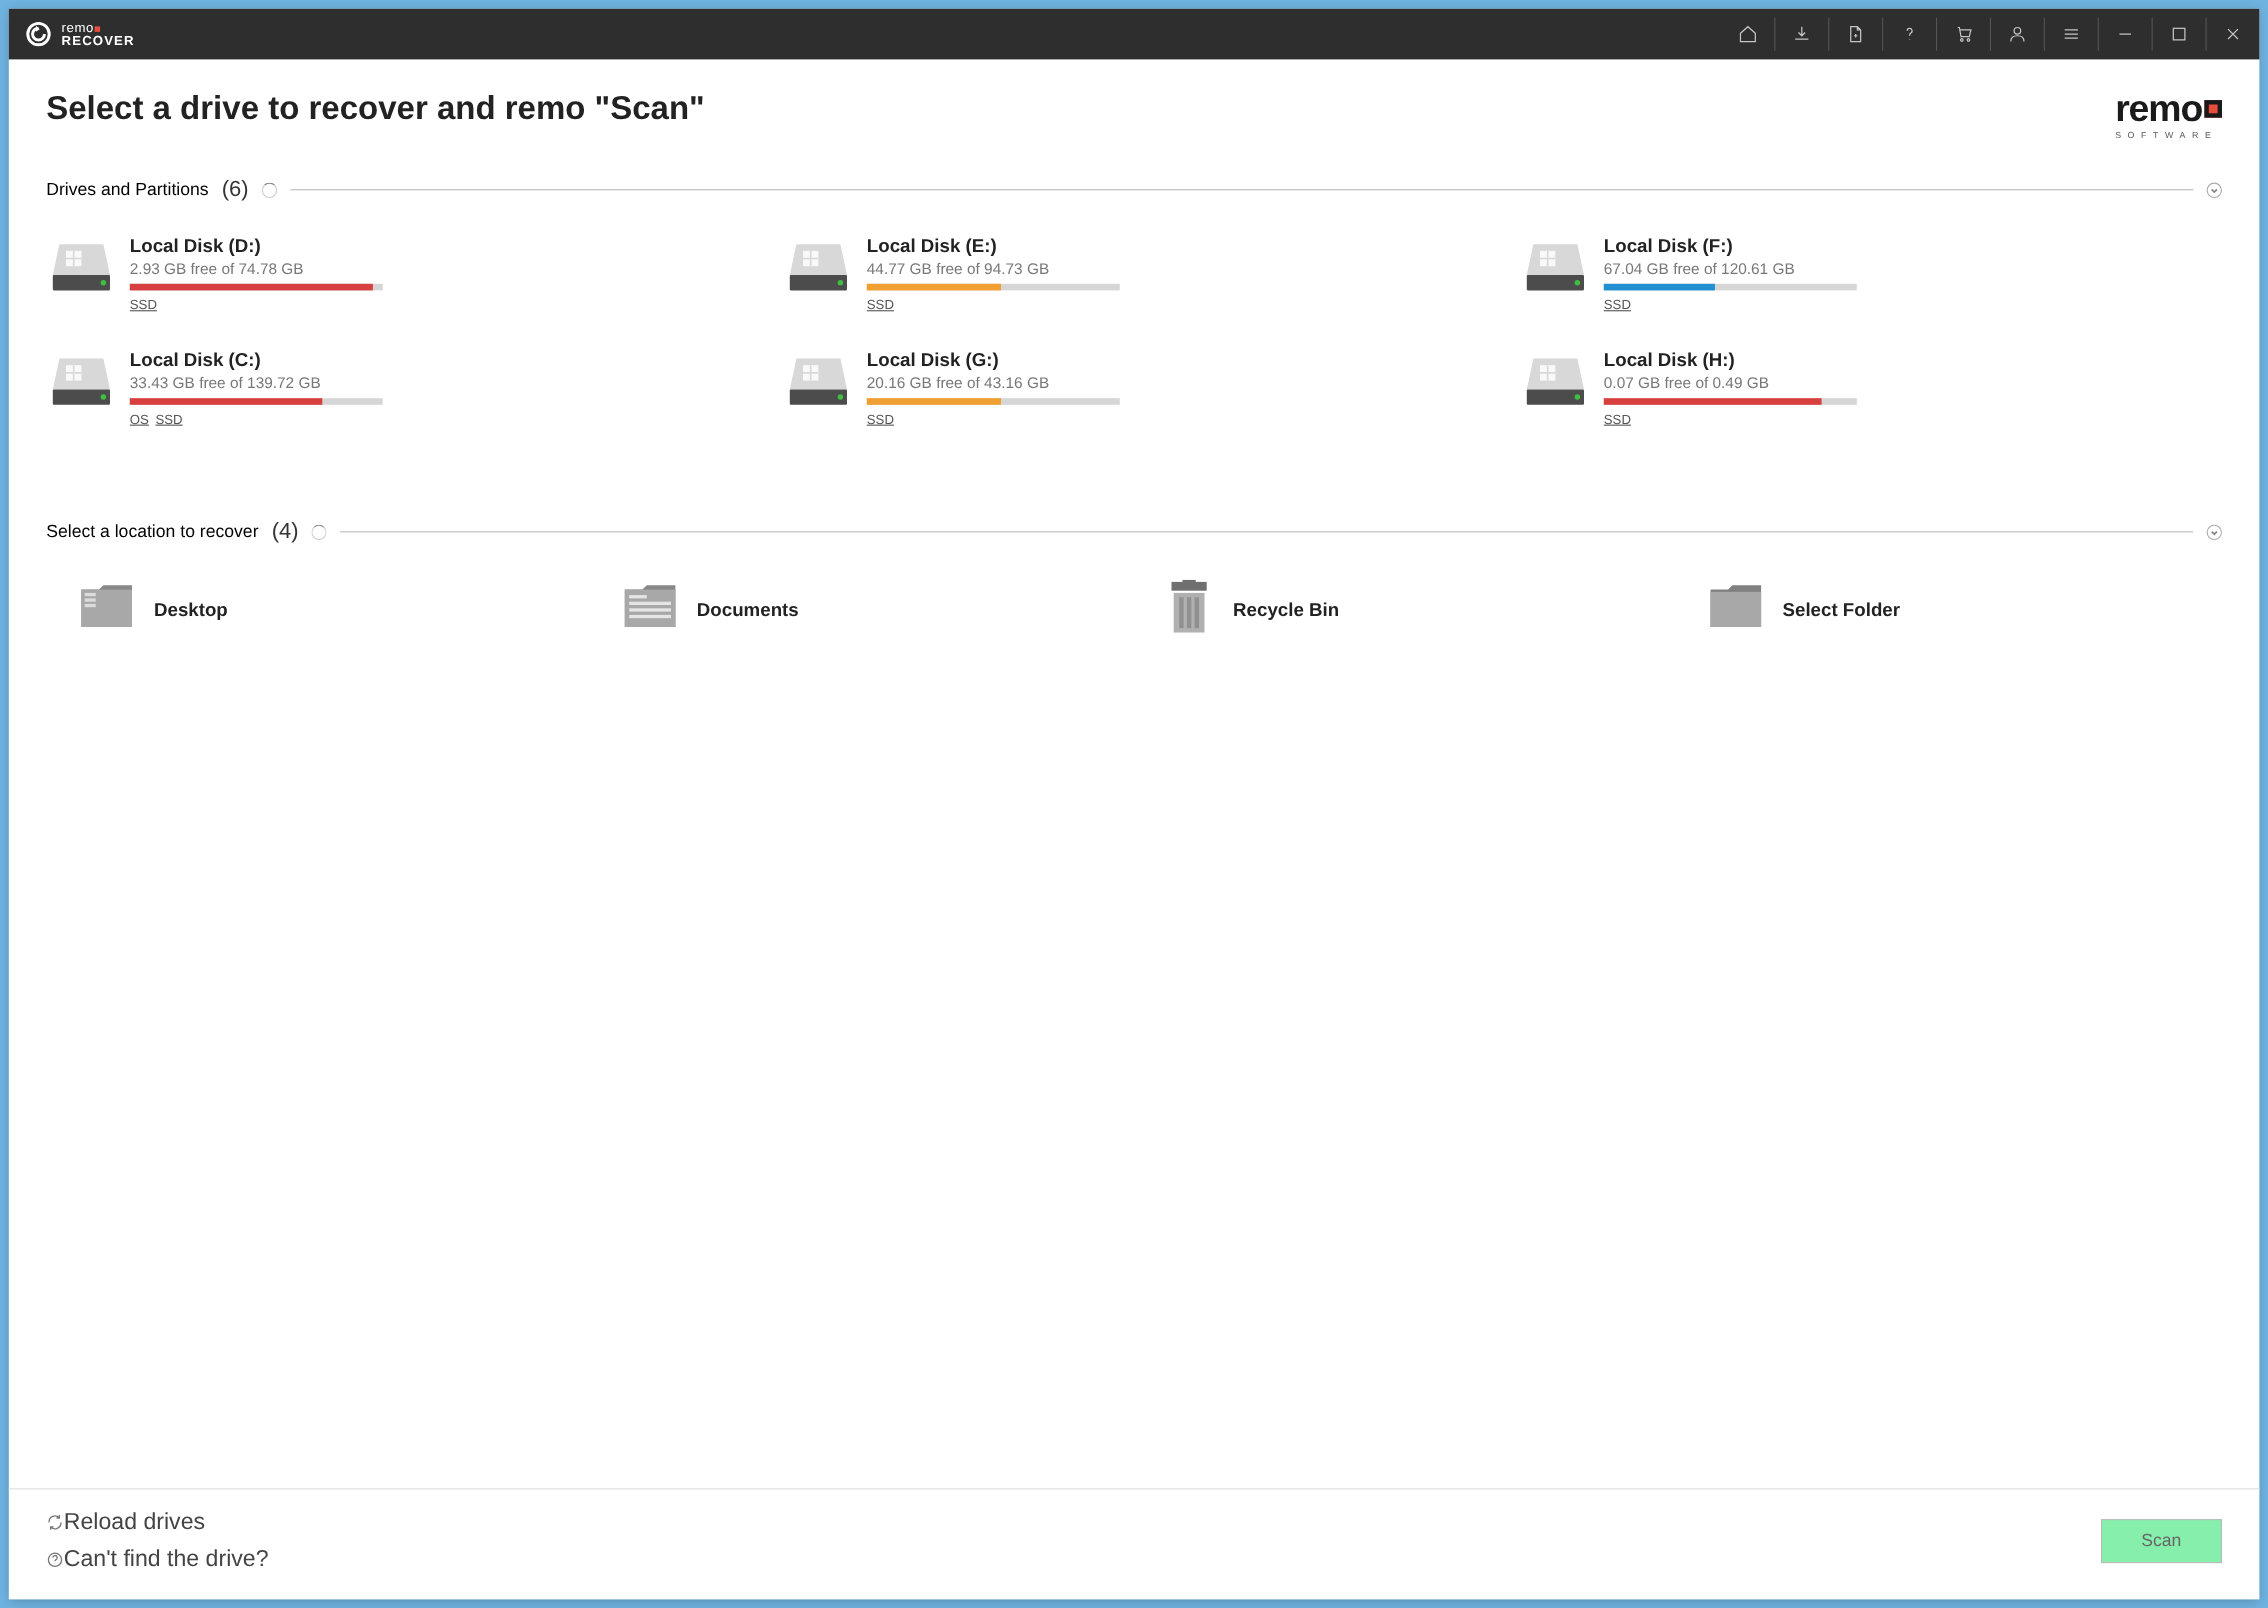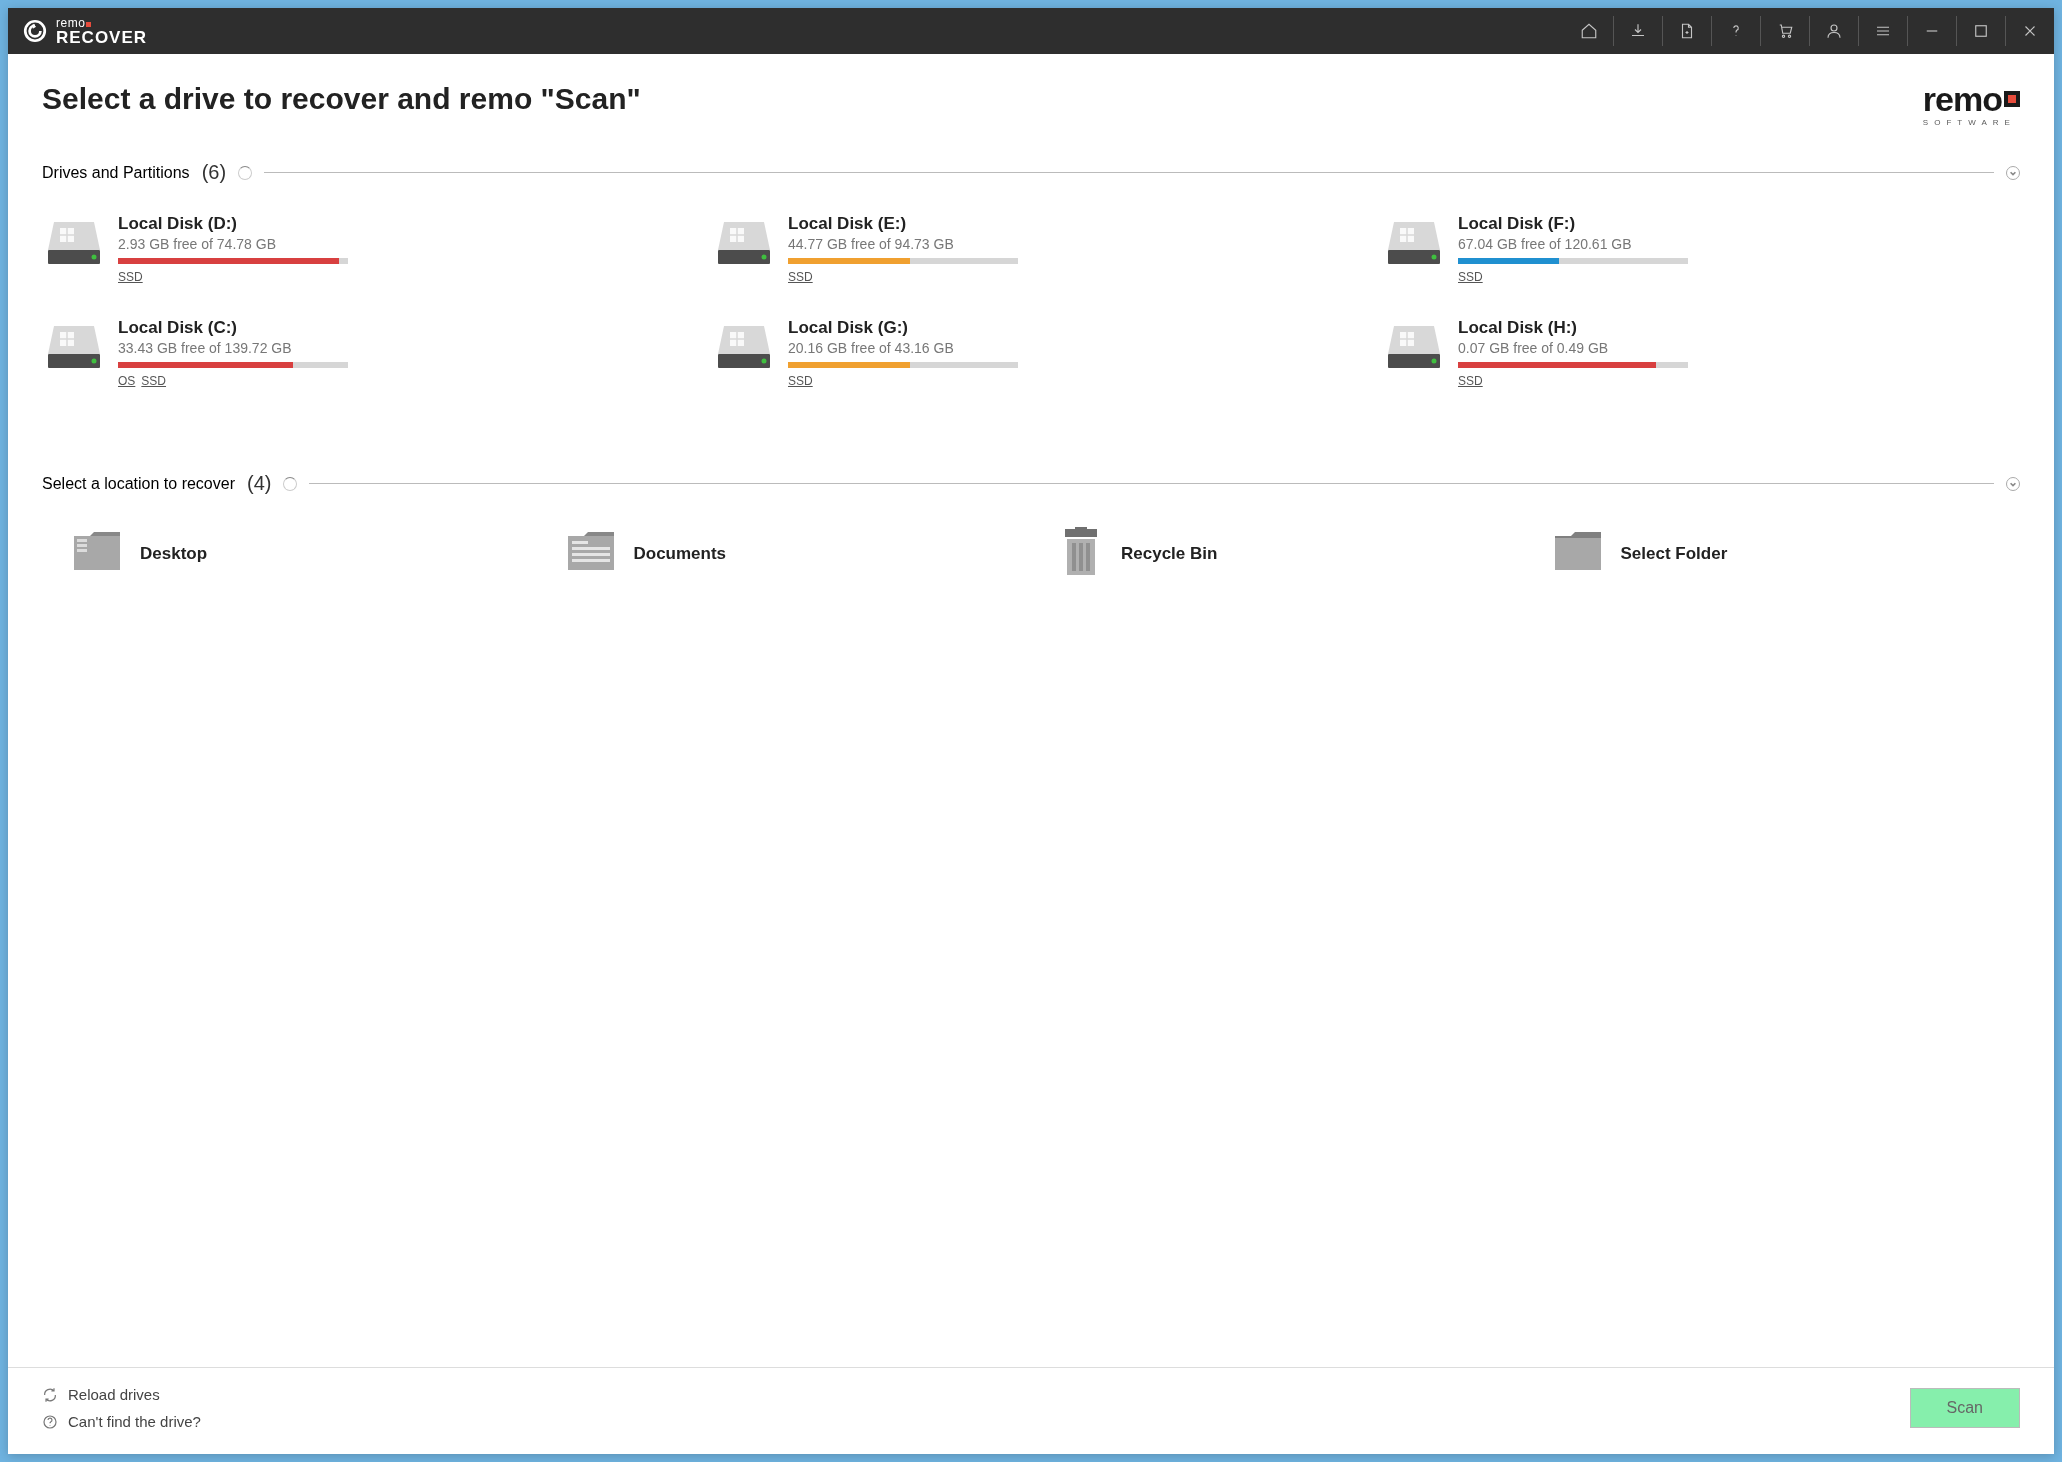--- a/index.html
+++ b/index.html
@@ -4,21 +4,21 @@
 <style>
 * { margin:0; padding:0; box-sizing:border-box; font-family:"Segoe UI",Arial,sans-serif; }
 body { background:#6fb3e0; padding:8px; }
 .window { background:#fff; width:100%; height:calc(100vh - 16px); min-height:890px; display:flex; flex-direction:column; box-shadow:0 2px 10px rgba(0,0,0,.2); }
 .titlebar { background:#2e2e2e; height:46px; display:flex; align-items:center; padding:0 0 0 14px; color:#fff; }
 .logo-wrap { display:flex; align-items:center; gap:8px; }
 .logo-ic { width:26px; height:26px; }
 .logo-txt { display:flex; flex-direction:column; line-height:1; }
 .logo-top { font-size:12px; letter-spacing:.5px; }
 .logo-dot { display:inline-block; width:5px; height:5px; background:#e74c3c; margin-left:1px; }
-.logo-bot { font-size:17px; font-weight:700; letter-spacing:1px; }
+.logo-bot { font-size:12px; font-weight:700; letter-spacing:1px; }
 .titlebar-spacer { flex:1; }
 .tb-icons { display:flex; height:100%; }
 .tb-btn { width:48px; height:100%; display:flex; align-items:center; justify-content:center; cursor:pointer; opacity:.85; }
 .tb-sep { width:1px; background:#555; align-self:stretch; margin:8px 0; }
 .tb-btn svg { width:18px; height:18px; stroke:#e0e0e0; fill:none; stroke-width:1.5; }
 .content { flex:1; padding:28px 34px 10px 34px; overflow-y:auto; position:relative; }
 .header-row { display:flex; justify-content:space-between; align-items:flex-start; margin-bottom:34px; }
 .page-title { font-size:30px; font-weight:600; color:#222; }
 .brand-logo { text-align:right; }
 .brand-main { font-size:34px; font-weight:700; color:#1a1a1a; letter-spacing:-1px; display:flex; align-items:center; line-height:1; }
@@ -43,21 +43,21 @@
 .orange { background:#f0a030; }
 .blue { background:#2090d0; }
 .d-tags { font-size:12px; text-decoration:underline; color:#555; }
 .d-tags span { margin-right:6px; }
 .locations { display:grid; grid-template-columns:repeat(4,1fr); gap:20px; padding-left:24px; }
 .loc { display:flex; align-items:center; gap:18px; cursor:pointer; padding:6px; }
 .loc-ic { flex-shrink:0; }
 .loc-name { font-size:17px; font-weight:600; color:#222; }
 .footer { border-top:1px solid #ddd; padding:18px 34px 24px 34px; display:flex; align-items:center; }
 .foot-links { display:flex; flex-direction:column; gap:10px; }
-.foot-link { display:flex; align-items:center; gap:10px; font-size:15px; color:#444; cursor:pointer; }
+.foot-link { display:flex; align-items:center; font-size:21px; color:#444; cursor:pointer; }
 .foot-link svg { width:16px; height:16px; stroke:#777; fill:none; stroke-width:1.8; }
 .foot-sp { flex:1; }
 .scan-btn { padding:10px 36px; border:1px solid #bbb; background:#86efac; font-size:16px; color:#666; cursor:pointer; }
 </style>
 </head>
 <body>
 
 <div class="window">
 
   <div class="titlebar">

